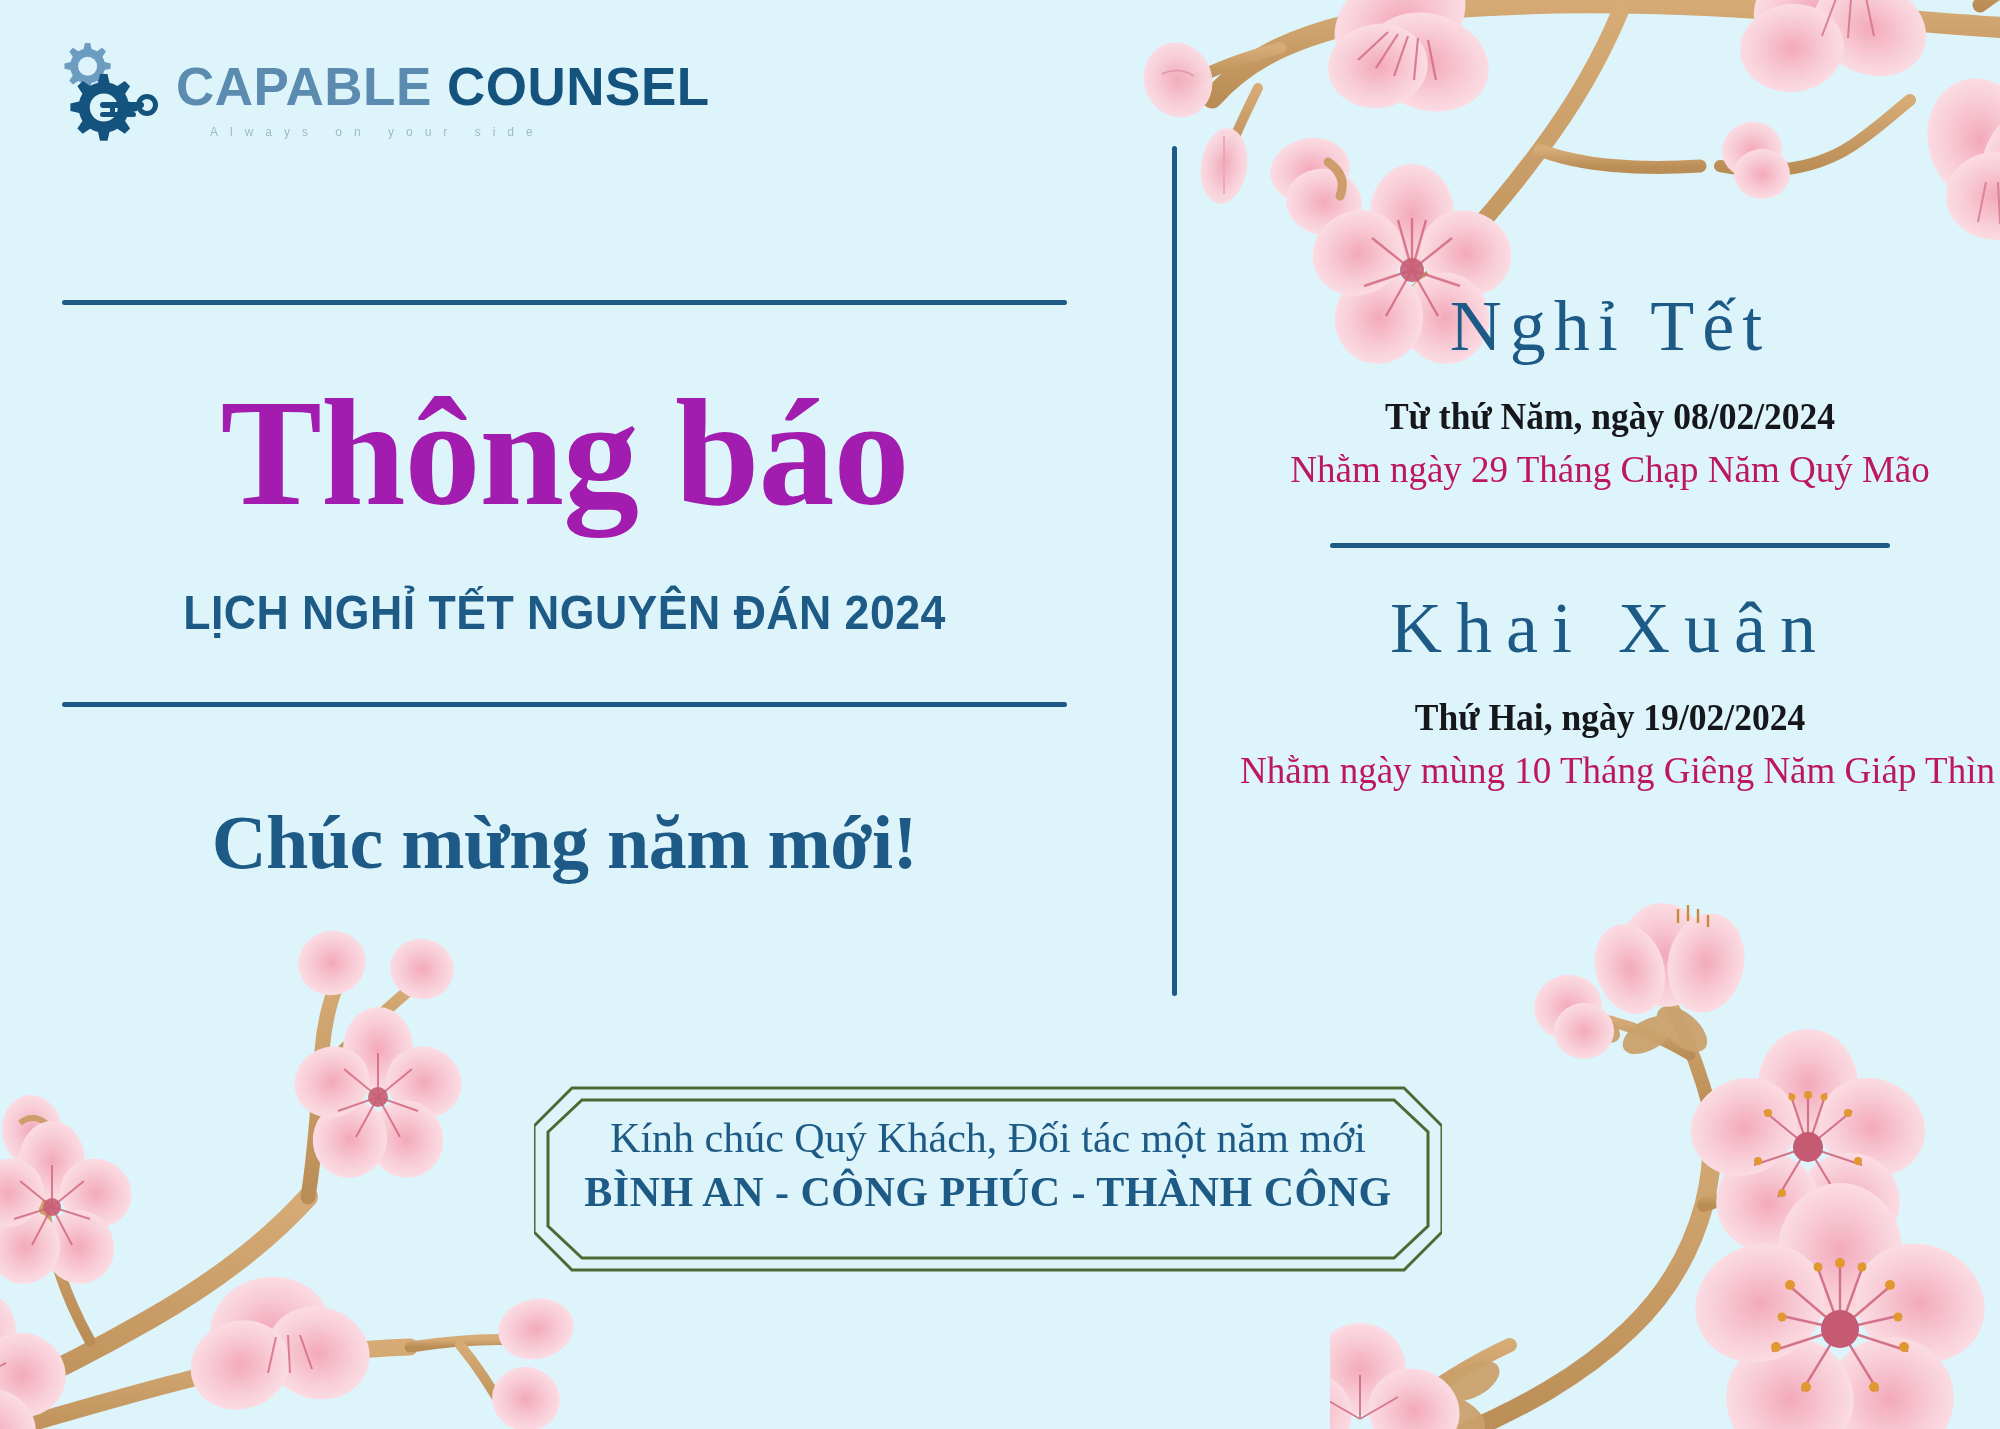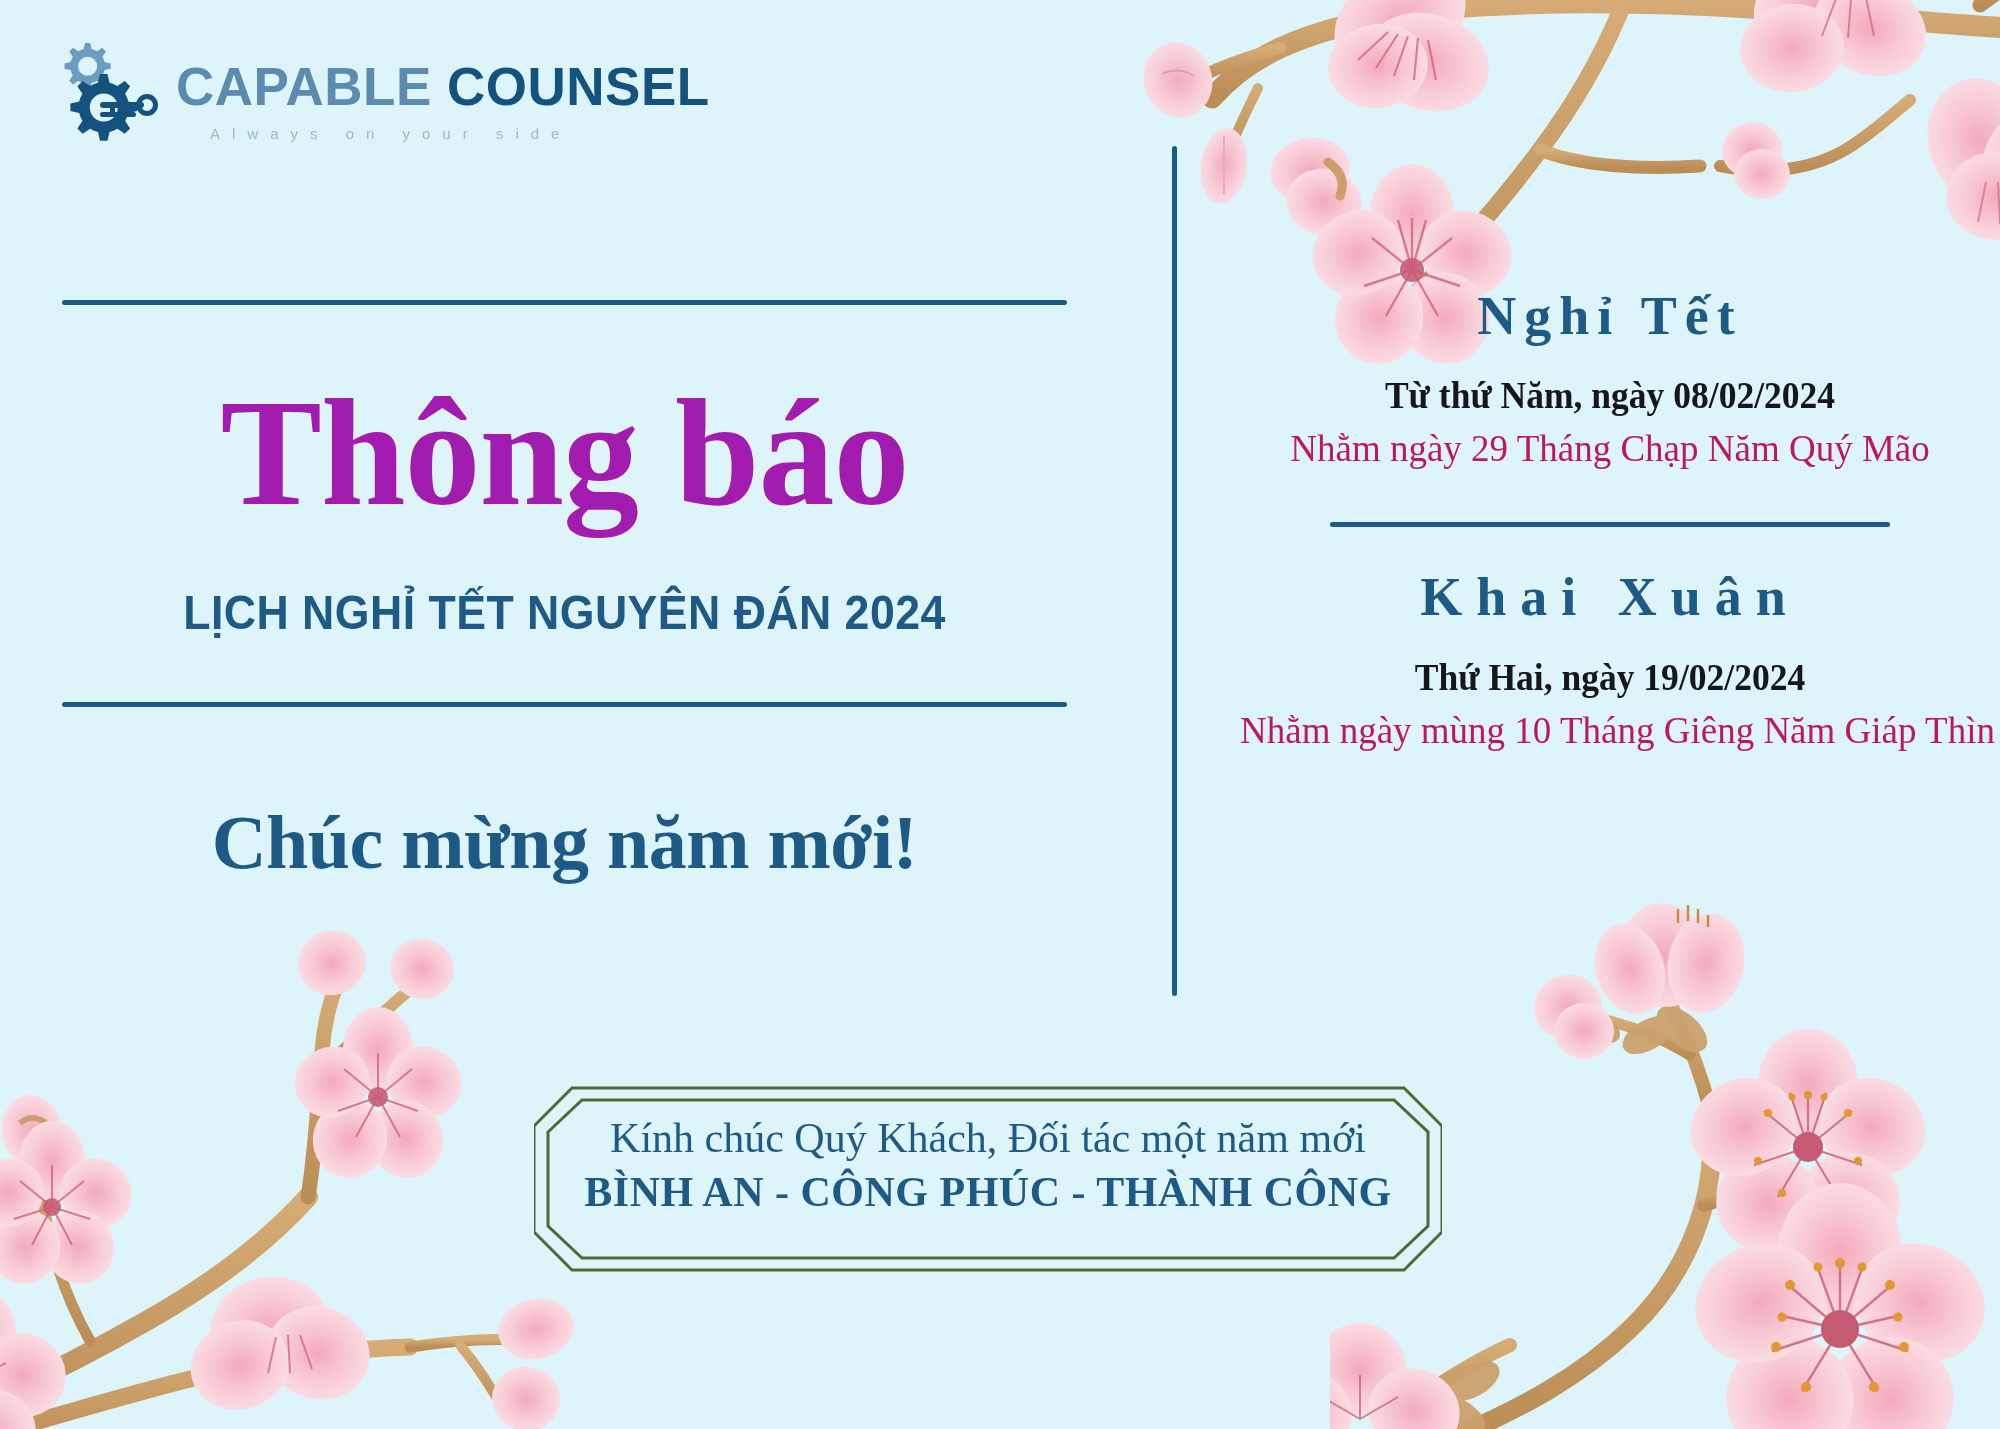--- a/index.html
+++ b/index.html
@@ -34,21 +34,21 @@
   .logo-text-block { padding-top:22px; }
   .logo-title {
     font-family:"Liberation Sans", sans-serif;
     font-size:53px; font-weight:700; letter-spacing:0.5px;
     line-height:1; white-space:nowrap;
   }
   .logo-title .w1 { color:#5b8cb0; }
   .logo-title .w2 { color:#15537f; }
   .logo-tagline {
     font-family:"Liberation Sans", sans-serif;
-    font-size:15px; font-weight:400;
+    font-size:12px; font-weight:400;
     letter-spacing:12px;
     color:#9fb9c6;
     margin-top:12px; margin-left:34px;
     white-space:nowrap;
   }
 
   
   .v-divider {
     position:absolute; left:1172px; top:146px;
     width:5px; height:850px;
@@ -95,22 +95,22 @@
   }
 
   
   .right-panel {
     position:absolute; left:1240px; top:286px; width:740px;
     text-align:center;
   }
   .right-panel .rule { width:100%; margin:0 auto; }
   .block-title {
     font-family:"Liberation Serif", serif;
-    font-weight:700;
-    font-size:54px;
+    font-weight:400;
+    font-size:72px;
     color:#1d5a86;
     letter-spacing:8px;
     line-height:1.12;
     white-space:nowrap;
   }
   .block-title.wide { letter-spacing:14px; }
   .block-line-1 {
     font-family:"Liberation Serif", serif;
     font-weight:700;
     font-size:37px;

